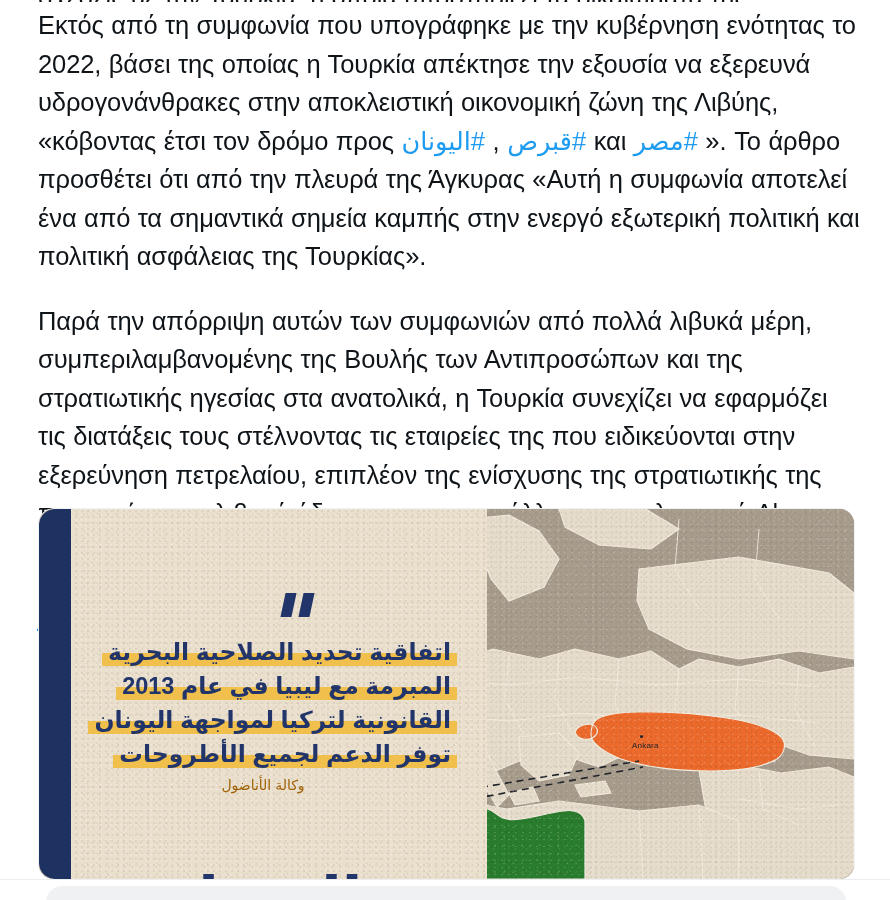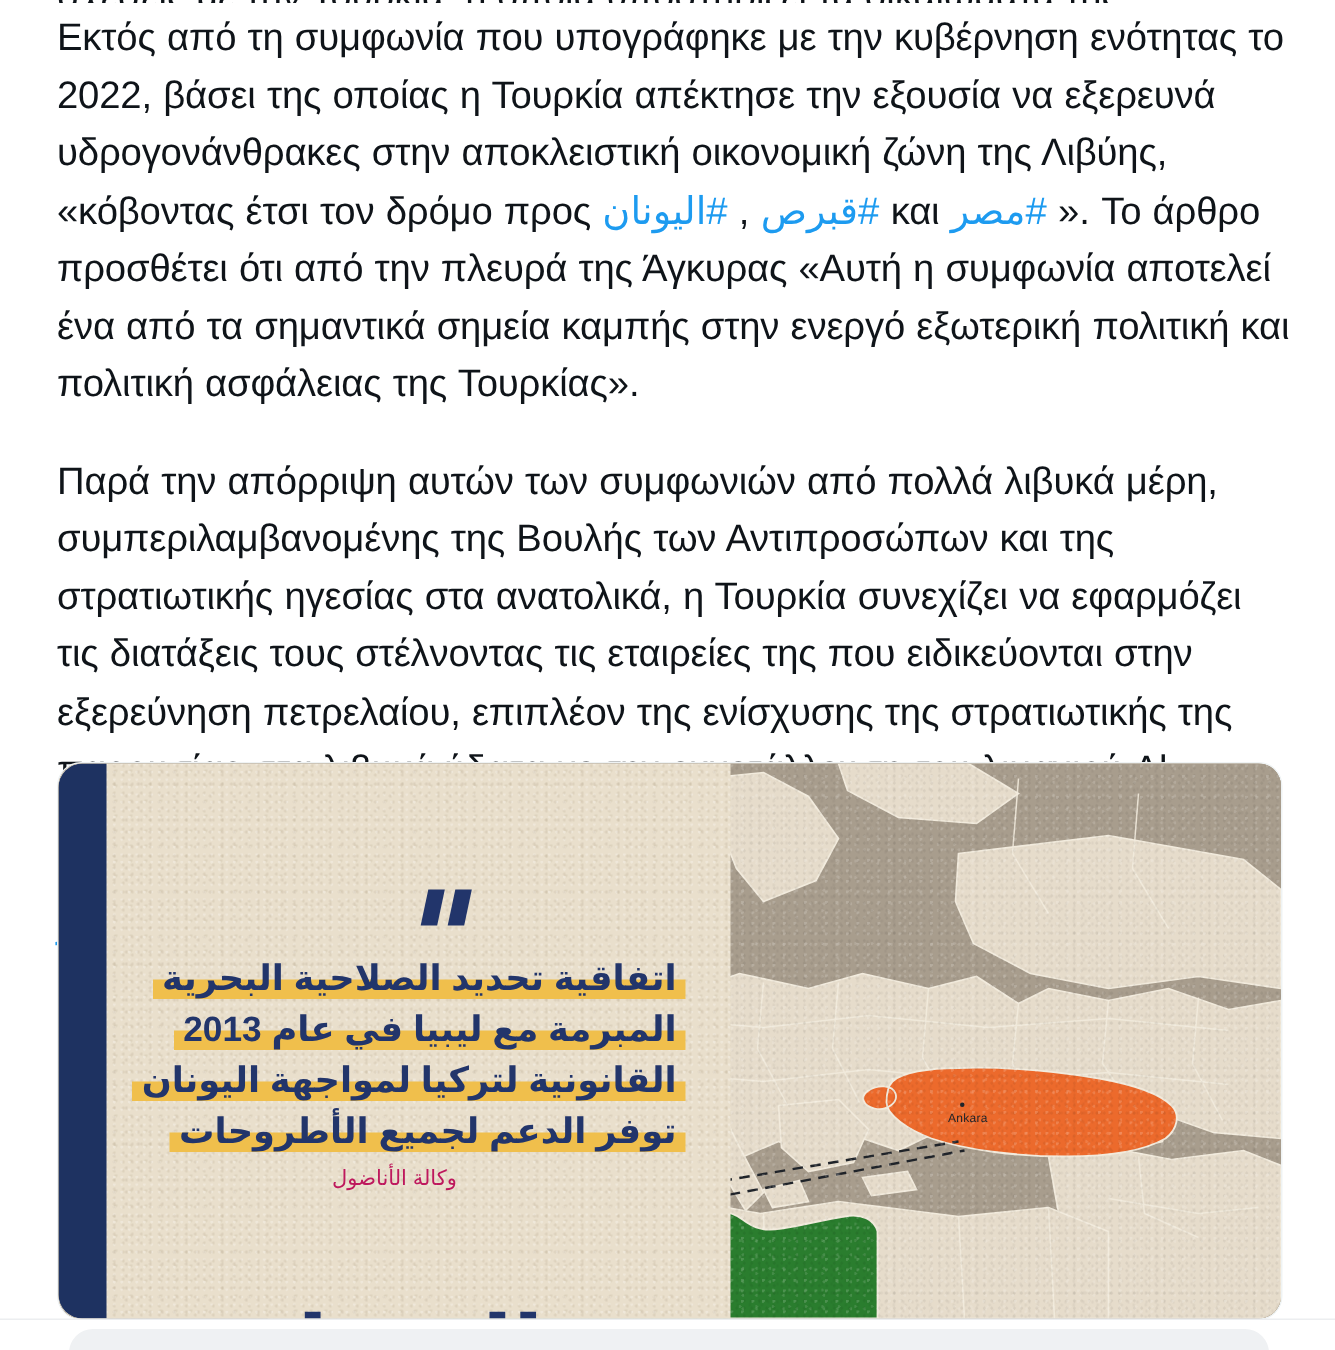--- a/index.html
+++ b/index.html
@@ -206,21 +206,21 @@
   }
 
   .credit {
     position: absolute;
     left: 0;
     right: 0;
     top: 268px;
     text-align: center;
     direction: rtl;
     font-size: 14px;
-    color: #be185d;
+    color: #a16207;
     letter-spacing: .5px;
   }
 
   .brand-logo {
     position: absolute;
     left: 0;
     right: 0;
     bottom: -34px;
     text-align: center;
     direction: rtl;

